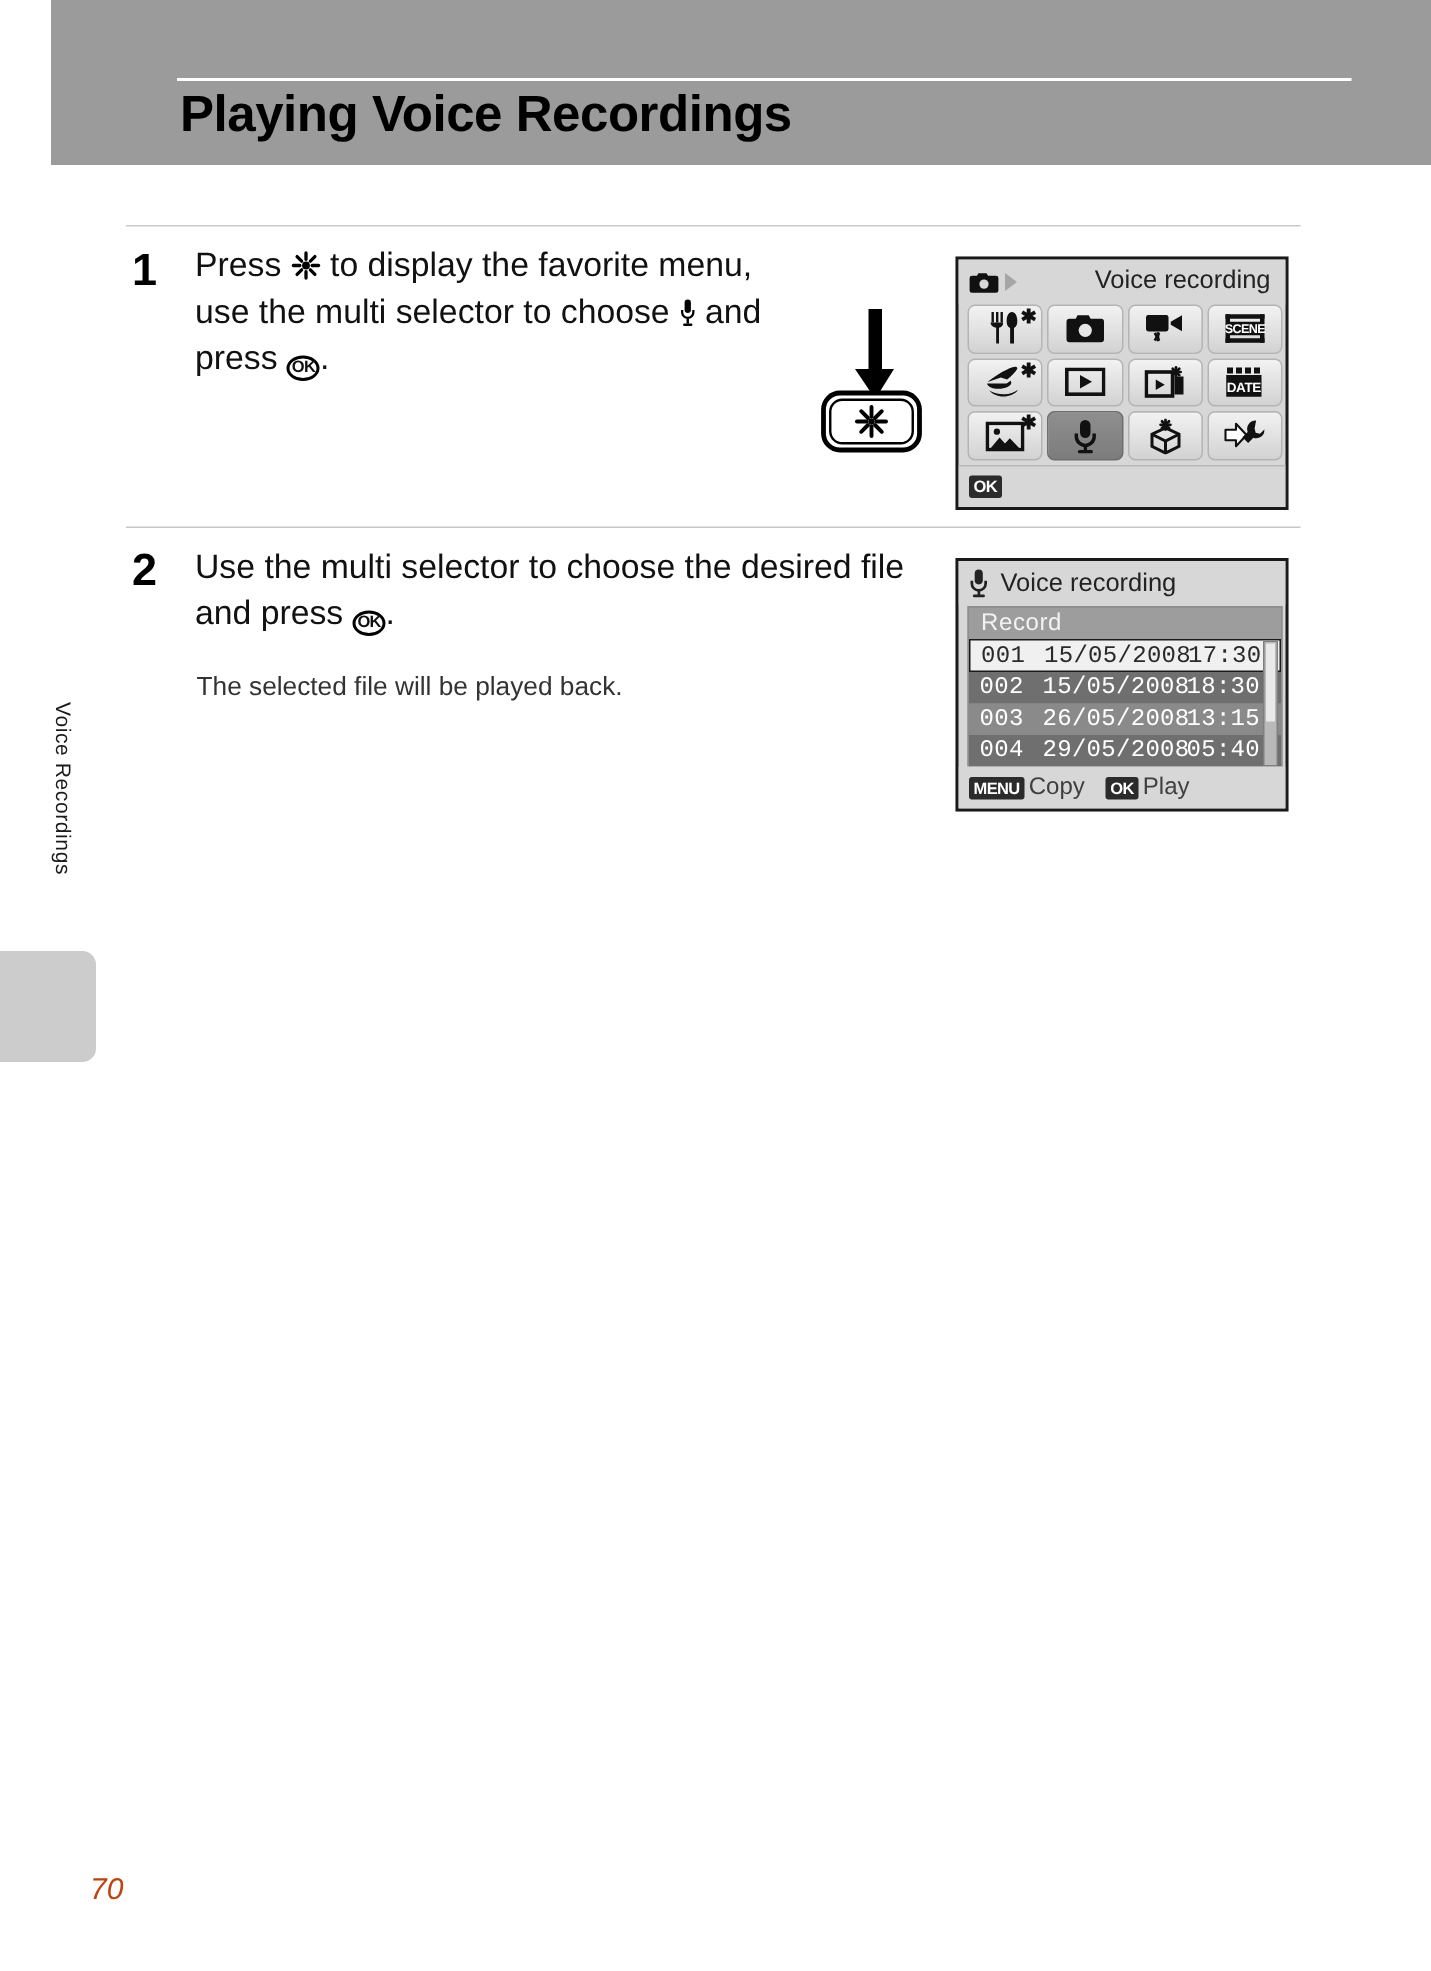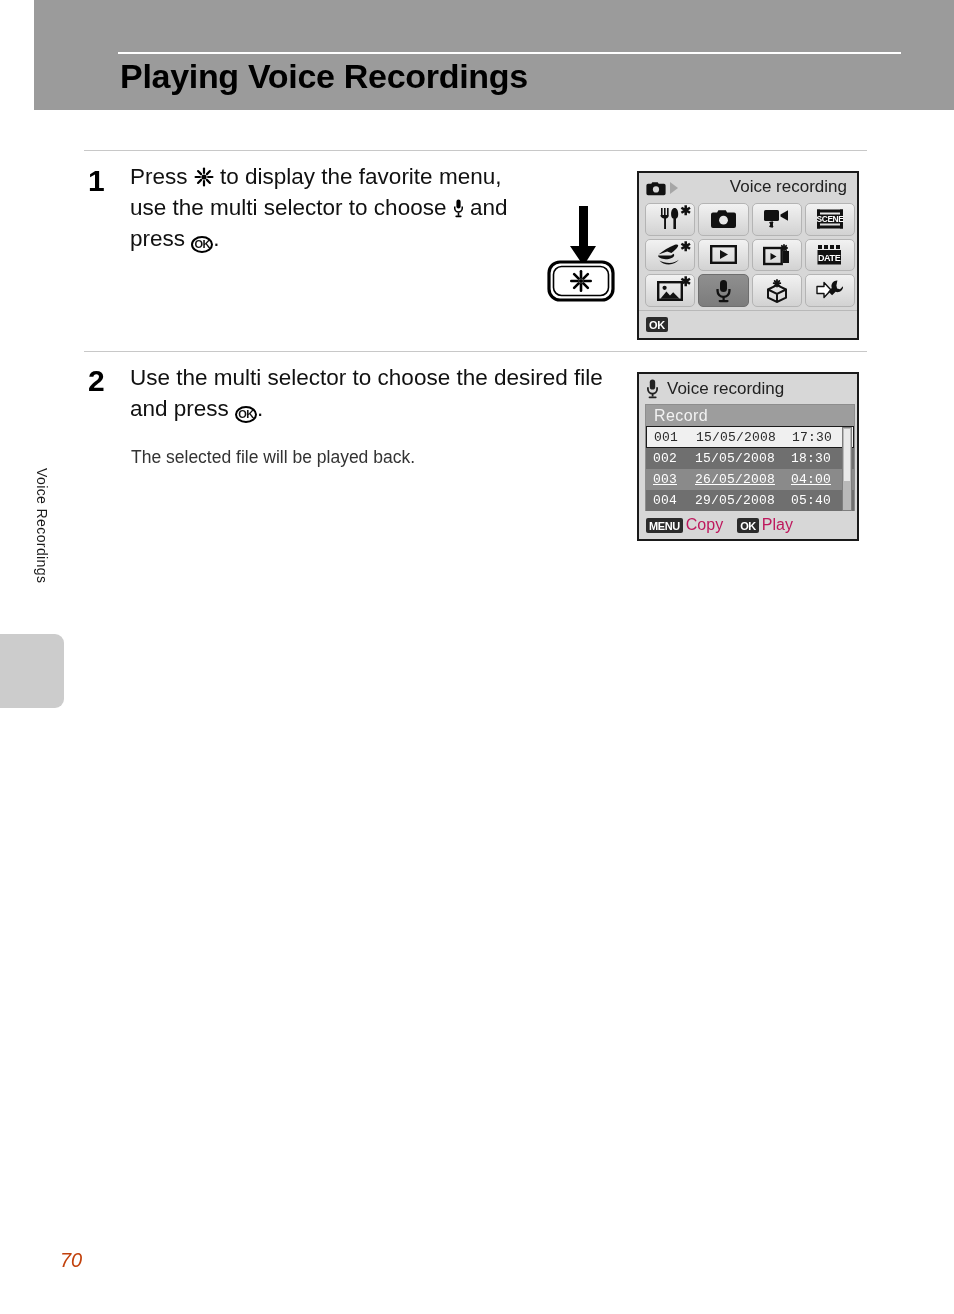--- a/index.html
+++ b/index.html
@@ -203,29 +203,29 @@
     overflow: hidden;
   }
   .list-sub {
     height: 21px; background: #9d9d9d;
     color: #f2f2f2; font-size: 16px;
     padding-left: 8px; line-height: 21px;
     letter-spacing: 0.4px;
   }
   .row {
     height: 21px; line-height: 21px;
-    font-size: 13px;
+    font-size: 16px;
     font-family: "Liberation Mono", monospace;
     display: flex; align-items: center;
     padding-left: 7px;
     color: #ffffff;
     letter-spacing: 0.2px;
     white-space: nowrap;
   }
-  .row.odd  { background: #8a8a8a; text-decoration: underline; }
+  .row.odd  { background: #8a8a8a; }
   .row.even { background: #6f6f6f; }
   .row.sel  {
     background: #f0f0f0; color: #2a2a2a;
     border: 1.2px solid #1a1a1a;
     height: 22px; line-height: 19px;
   }
   .row .c-no   { width: 42px; }
   .row .c-date { width: 96px; }
   .row .c-time { width: 50px; }
 
@@ -241,21 +241,21 @@
     background: #e9e9e9;
   }
   .list-foot {
     position: absolute; left: 0; bottom: 0;
     width: 100%; height: 28px;
     background: #d7d7d7;
     display: flex; align-items: center;
     padding-left: 7px;
   }
   .list-foot .ftxt {
-    font-size: 16px; color: #be185d; margin: 0 14px 0 3px;
+    font-size: 16px; color: #404040; margin: 0 14px 0 3px;
   }
 </style>
 </head>
 <body>
 
 <div class="header-band">
   <div class="header-rule"></div>
   <div class="page-title">Playing Voice Recordings</div>
 </div>
 
@@ -479,21 +479,21 @@
       <span class="c-time">17:30</span>
     </div>
     <div class="row even">
       <span class="c-no">002</span>
       <span class="c-date">15/05/2008</span>
       <span class="c-time">18:30</span>
     </div>
     <div class="row odd">
       <span class="c-no">003</span>
       <span class="c-date">26/05/2008</span>
-      <span class="c-time">04:00</span>
+      <span class="c-time">13:15</span>
     </div>
     <div class="row even">
       <span class="c-no">004</span>
       <span class="c-date">29/05/2008</span>
       <span class="c-time">05:40</span>
     </div>
 
     <div class="scroll-track">
       <div class="scroll-thumb"></div>
     </div>

